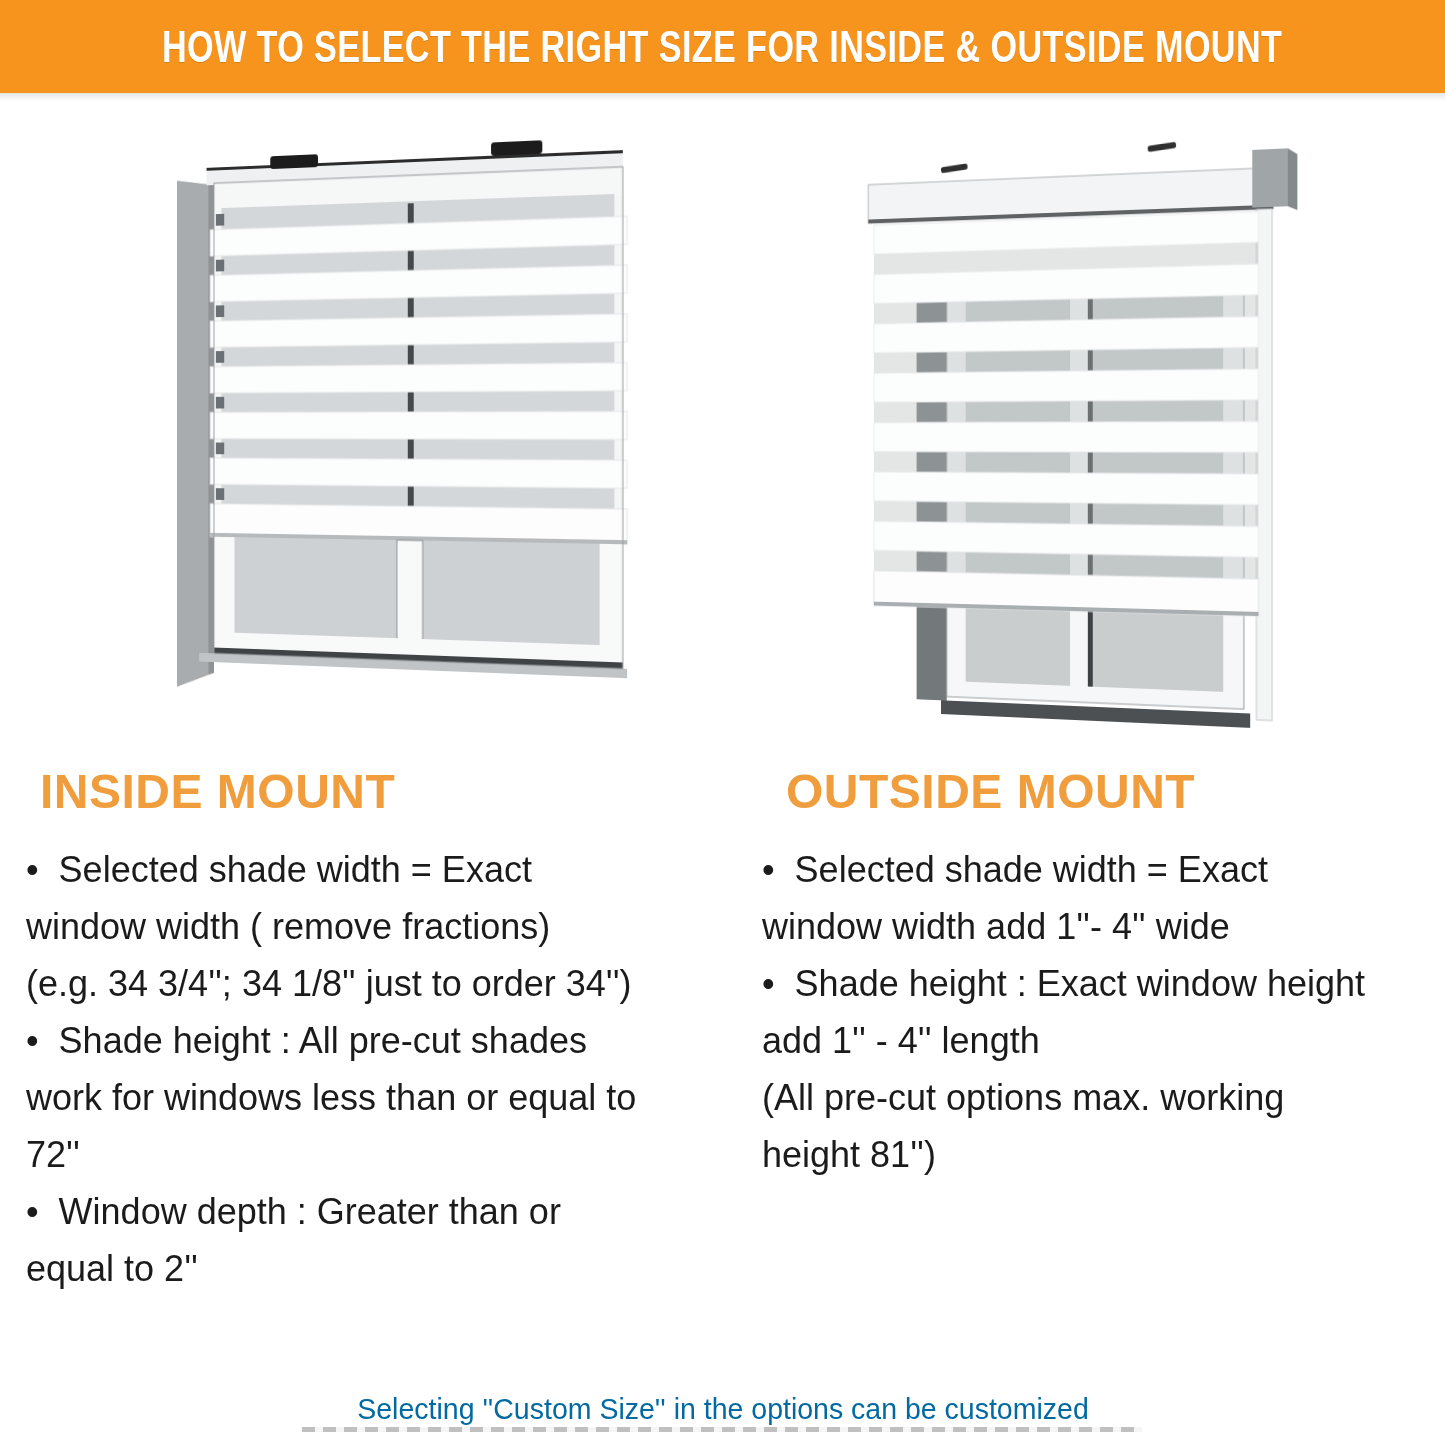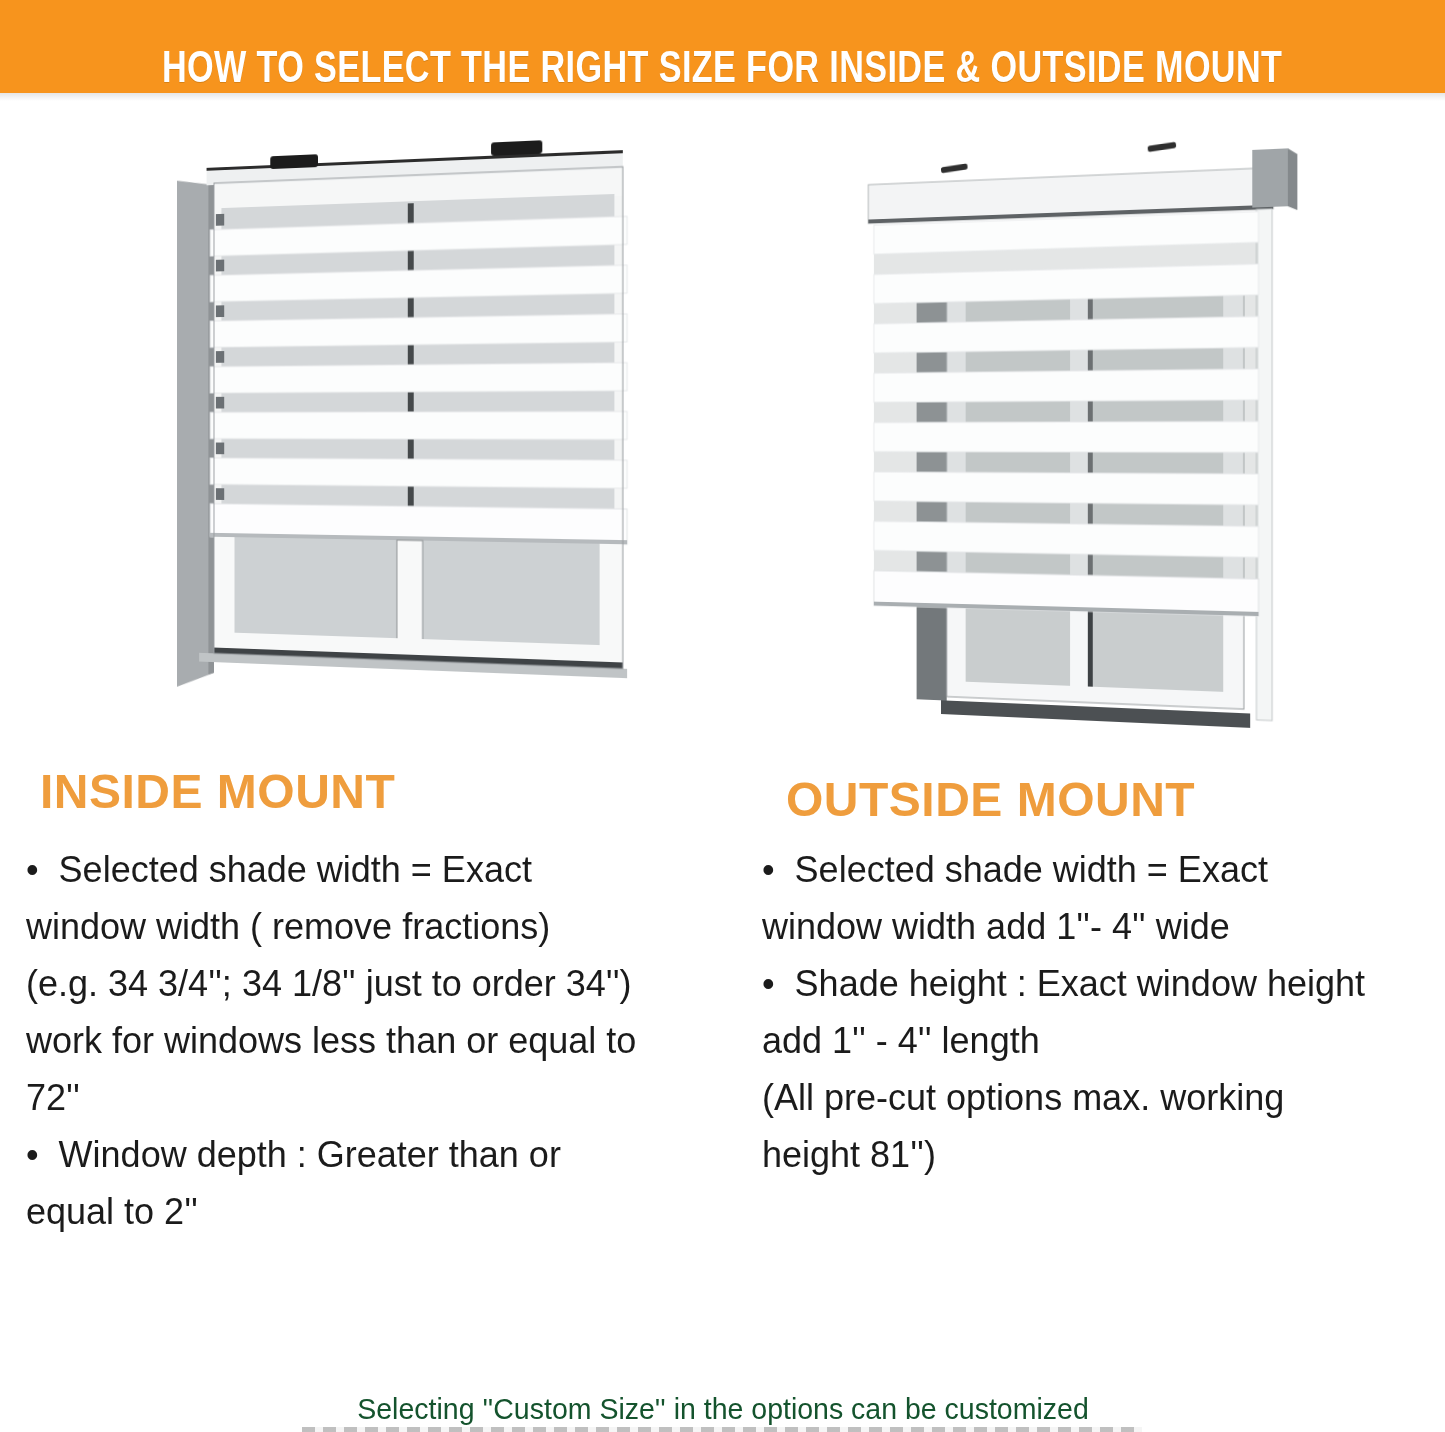--- a/index.html
+++ b/index.html
@@ -5,21 +5,21 @@
   html,body { margin:0; padding:0; background:#ffffff; }
   .page {
     position:relative; width:1445px; height:1432px;
     background:#ffffff; overflow:hidden;
     font-family:"Liberation Sans", sans-serif;
     color:#1b1b1b;
   }
   
   .banner {
     position:absolute; left:0; top:0; width:1445px; height:93px;
-    background:#F7941D; display:flex; align-items:flex-end; justify-content:center;
+    background:#F7941D; display:flex; align-items:center; justify-content:center;
   }
   .banner-title {
     display:inline-block; white-space:nowrap;
     color:#ffffff; font-weight:bold; font-size:45px; letter-spacing:0.5px;
     transform:scaleX(0.76); transform-origin:center;
     text-shadow:0 1px 0 rgba(120,70,0,0.25);
   }
   .banner-shadow {
     position:absolute; left:0; top:93px; width:1445px; height:8px;
     background:linear-gradient(rgba(0,0,0,0.10), rgba(0,0,0,0));
@@ -31,33 +31,33 @@
                  transform:perspective(1100px) rotateY(-10deg); }
   .illus-right { left:852px; top:130px; width:445px; height:620px;
                  transform:perspective(1100px) rotateY(-10deg); }
   
   .col-heading {
     position:absolute; margin:0; top:764px;
     font-size:48px; font-weight:bold; letter-spacing:0.5px;
     color:#EF9D3D; white-space:nowrap;
   }
   #inside-heading  { left:40px;  }
-  #outside-heading { left:786px;margin-top:8px; }
+  #outside-heading { left:786px; }
   
   .lines {
     position:absolute; top:841px;
     font-size:36px; line-height:57px; color:#1b1b1b;
   }
   .lines .line { white-space:pre; }
   #inside-lines  { left:26px;  }
   #outside-lines { left:762px; }
   
   .footer {
     position:absolute; left:0; top:1392px; width:1445px;
-    text-align:center; font-size:30px; color:#14532d;
+    text-align:center; font-size:30px; color:#0369a1;
   }
   .footer span { display:inline-block; transform:scaleX(0.95); transform-origin:center; white-space:nowrap; }
   .bottom-cut {
     position:absolute; left:302px; bottom:0; width:840px; height:5px; opacity:0.55;
     background:repeating-linear-gradient(90deg,#8c8c8c 0 13px,#ededed 13px 21px);
   }
 </style>
 </head>
 <body>
 
@@ -170,20 +170,21 @@
     </svg>
   </div>
 
   <h2 id="inside-heading" class="col-heading">INSIDE MOUNT</h2>
   <h2 id="outside-heading" class="col-heading">OUTSIDE MOUNT</h2>
 
   <div id="inside-lines" class="lines">
     <div class="line">•  Selected shade width = Exact</div>
     <div class="line">window width ( remove fractions)</div>
     <div class="line">(e.g. 34 3/4''; 34 1/8'' just to order 34'')</div>
+    <div class="line">•  Shade height : All pre-cut shades</div>
     <div class="line">work for windows less than or equal to</div>
     <div class="line">72''</div>
     <div class="line">•  Window depth : Greater than or</div>
     <div class="line">equal to 2''</div>
   </div>
 
   <div id="outside-lines" class="lines">
     <div class="line">•  Selected shade width = Exact</div>
     <div class="line">window width add 1''- 4'' wide</div>
     <div class="line">•  Shade height : Exact window height</div>

